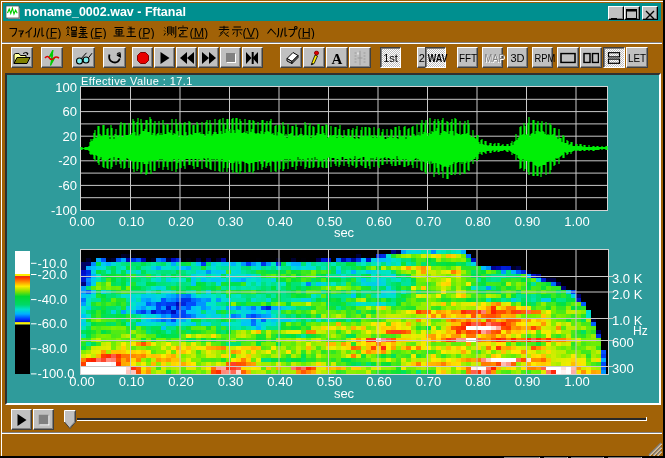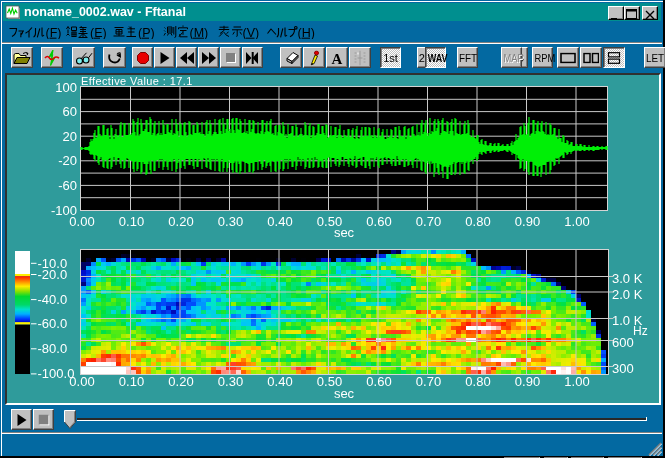--- a/index.html
+++ b/index.html
@@ -1,15 +1,15 @@
 <!DOCTYPE html>
 <html><head><meta charset="utf-8"><style>
 html,body{margin:0;padding:0}
 body{width:665px;height:458px;overflow:hidden;font-family:"Liberation Sans",sans-serif}
-#win{position:absolute;left:0;top:0;width:665px;height:458px;background:#0369a1}
+#win{position:absolute;left:0;top:0;width:665px;height:458px;background:#a16207}
 .abs{position:absolute}
 .tbtn{position:absolute;top:47px;height:21px;box-sizing:border-box;background:#c0c0c0;border-top:1px solid #fff;border-left:1px solid #fff;border-right:1px solid #404040;border-bottom:1px solid #404040;box-shadow:inset -1px -1px 0 #808080}
 .tbtn.pressed{border-top:1px solid #404040;border-left:1px solid #404040;border-right:1px solid #fff;border-bottom:1px solid #fff;box-shadow:inset 1px 1px 0 #808080;background-image:repeating-conic-gradient(#fff 0% 25%,#c0c0c0 0% 50%);background-size:2px 2px}
 .tbtn svg{position:absolute;left:50%;top:50%;transform:translate(-50%,-50%)}
 .tlab{position:absolute;width:100%;top:50%;transform:translateY(-50%);text-align:center;font-size:11px;color:#000;line-height:11px}
 .cbtn{position:absolute;top:6px;width:16px;height:14px;box-sizing:border-box;background:#c0c0c0;border-top:1px solid #fff;border-left:1px solid #fff;border-right:1px solid #000;border-bottom:1px solid #000;box-shadow:inset -1px -1px 0 #808080}
 .sbox{position:absolute;top:457px;height:15px;box-sizing:border-box;border-top:1px solid #808080;border-left:1px solid #808080;border-right:1px solid #fff;border-bottom:1px solid #fff}
 </style></head><body>
 <div id="win">
 
@@ -202,21 +202,21 @@
     </div>
 <div class="tbtn pressed" style="left:425px;width:21px">
       <div class="tlab" style="transform:translateY(-50%) scaleX(0.82);font-weight:bold">WAV</div>
     </div>
 <div class="tbtn" style="left:457px;width:21px">
       <div class="tlab" style="transform:translateY(-50%) scaleX(0.9)">FFT</div>
     </div>
 <div class="tbtn" style="left:507px;width:21px">
       <div class="tlab">3D</div>
     </div>
-<div class="tbtn" style="left:501px;width:21px">
+<div class="tbtn" style="left:482px;width:21px">
       <div class="tlab" style="transform:translateY(-50%) scaleX(0.85);color:#808080;text-shadow:1px 1px 0 #fff">MAP</div>
     </div>
 <div class="tbtn" style="left:532px;width:21px">
       <div class="tlab" style="transform:translateY(-50%) scaleX(0.85)">RPM</div>
     </div>
 <div class="tbtn" style="left:557px;width:22px">
       <svg width="16" height="11" viewBox="0 0 16 11">
         <rect x="1" y="1" width="14" height="9" fill="none" stroke="#000" stroke-width="1.6"></rect>
       </svg>
     </div>
@@ -225,21 +225,21 @@
         <rect x="1" y="1" width="6" height="9" fill="none" stroke="#000" stroke-width="1.5"></rect>
         <rect x="9.5" y="1" width="6" height="9" fill="none" stroke="#000" stroke-width="1.5"></rect>
       </svg>
     </div>
 <div class="tbtn pressed" style="left:603px;width:22px">
       <svg width="14" height="13" viewBox="0 0 14 13">
         <rect x="1.5" y="1.2" width="11" height="4.2" fill="none" stroke="#000" stroke-width="1.2"></rect>
         <rect x="1.5" y="7.6" width="11" height="4.2" fill="none" stroke="#000" stroke-width="1.2"></rect>
       </svg>
     </div>
-<div class="tbtn" style="left:644px;width:22px">
+<div class="tbtn" style="left:626px;width:22px">
       <div class="tlab" style="transform:translateY(-50%) scaleX(0.9)">LET</div>
     </div>
 
 <div class="abs" style="left:5px;top:73px;width:652px;height:328px;border-top:2px solid #303030;border-left:2px solid #303030;border-right:2px solid #fff;border-bottom:2px solid #fff;background:#2f9b9b;box-sizing:content-box"></div>
 <svg class="abs" style="left:7px;top:75px" width="652" height="328" viewBox="0 0 652 328">
 
  <rect x="73.5" y="11.5" width="527" height="124" fill="#000" stroke="#d4d4d4" stroke-width="1"></rect>
  <g stroke="#c8c8c8" stroke-width="1">
   <path d="M123.5 12V135 M173 12V135 M222.5 12V135 M272 12V135 M321.5 12V135 M371 12V135 M420.5 12V135 M470 12V135 M519.5 12V135 M569 12V135"></path>
   <path d="M74 24.3H600 M74 36.6H600 M74 48.9H600 M74 61.2H600 M74 73.5H600 M74 85.8H600 M74 98.1H600 M74 110.4H600 M74 122.7H600"></path>

